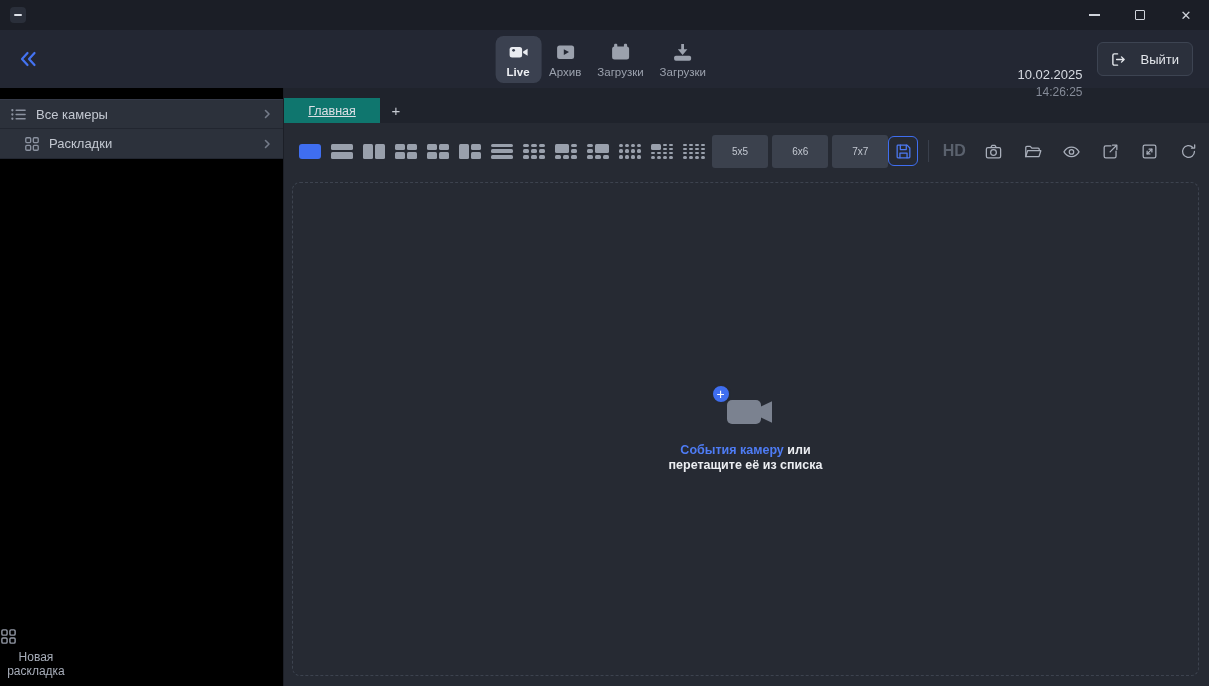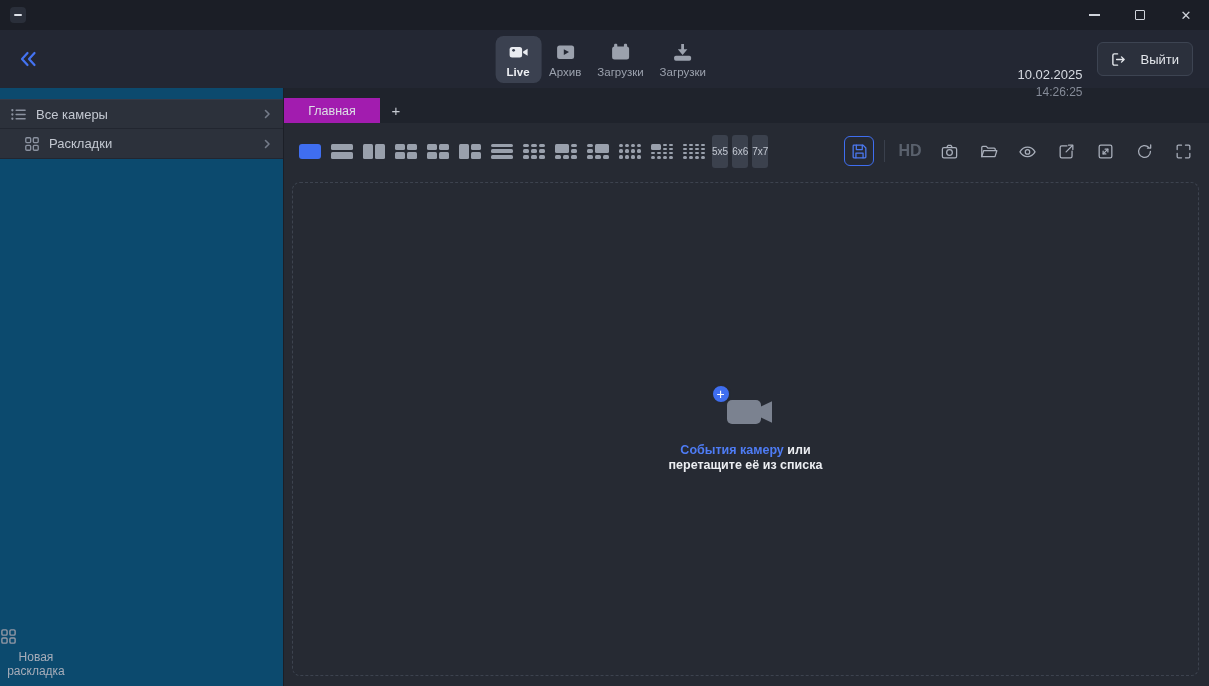--- a/index.html
+++ b/index.html
@@ -24,39 +24,39 @@
   .nav-item .nav-label { font-size:11.5px; color:#9ba1ad; }
   .nav-item.active { background:#3b4150; color:#e9ebf0; }
   .nav-item.active .nav-label { color:#eef0f4; font-weight:600; }
   .header-right { margin-left:auto; display:flex; align-items:center; gap:14px; }
   .datetime { text-align:right; line-height:1.35; }
   .date { font-size:13px; color:#d6dae1;margin-top:48px; }
   .time { font-size:12px; color:#858b98; }
   .logout-btn { display:flex; align-items:center; gap:15px; height:34px; padding:0 13px; background:#2b303c; border:1px solid #3d4452; border-radius:6px; color:#e4e7ec; font-size:13px; }
   
   .main { display:flex; height:598px; }
-  .sidebar { width:284px; background:#0c4a6e; border-right:1px solid #1c1f27; display:flex; flex-direction:column; padding-top:11px; }
+  .sidebar { width:284px; background:#000000; border-right:1px solid #1c1f27; display:flex; flex-direction:column; padding-top:11px; }
   .side-row { height:30px; background:#2c313b; border-top:1px solid #343947; border-bottom:1px solid #222630; display:flex; align-items:center; padding:0 10px; gap:9px; }
   .side-row + .side-row { border-top:none;padding-left:24px; }
   .side-label { font-size:13px; color:#c3c8d1; flex:1; text-align:left; }
   .side-spacer { flex:1; }
   .new-layout { display:flex; flex-direction:column; align-items:flex-start; gap:5px; padding:10px 0 8px; background:none; border:none; color:#a7adb9; font-size:12px; }
   .new-layout-text { width:72px; text-align:center; line-height:1.18; }
   
   .content { flex:1; display:flex; flex-direction:column; background:#262a33; min-width:0; }
   .tabbar { height:35px; background:#1f232c; display:flex; align-items:flex-end; }
-  .tab { width:96px; height:25px; background:#a21caf; color:#dde0e6; font-size:12.5px; display:flex; align-items:center; justify-content:center; border:none; }
+  .tab { width:96px; height:25px; background:#0f766e; color:#dde0e6; font-size:12.5px; display:flex; align-items:center; justify-content:center; border:none;text-decoration:underline; }
   .tab-add { width:32px; height:25px; display:flex; align-items:center; justify-content:center; color:#c6cad2; font-size:15px; background:none; border:none; }
   .toolbar { height:56px; display:flex; align-items:center; padding:0 11px 0 12px; }
   .grid-group { display:flex; align-items:center; gap:4px; }
   .grid-btn { background:none; border:none; padding:3px; border-radius:4px; display:flex; }
   .mini-grid { width:22px; height:15px; display:grid; gap:2px; }
   .mini-cell { background:#99a0ac; border-radius:1.5px; }
   .grid-btn.selected .mini-cell { background:#3f6ef0; border-radius:3px; }
-  .size-btn { background:#3b414d; border:none; border-radius:3px; color:#c3c8d1; font-size:10px; padding:0 0; height:33px; margin-left:4px; }
+  .size-btn { background:#3b414d; border:none; border-radius:3px; color:#c3c8d1; font-size:10px; padding:0 20px; height:33px; margin-left:4px; }
   .toolbar-right { margin-left:auto; display:flex; align-items:center; gap:9px; }
   .tool-btn { width:30px; height:30px; border-radius:6px; border:1px solid transparent; background:none; color:#a9afbb; display:flex; align-items:center; justify-content:center; }
   .tool-btn.primary { border-color:#3f6ef0; color:#4c79f2; }
   .tool-btn.disabled { color:#5a616d; }
   .hd-label { font-size:16px; font-weight:700; }
   .tb-divider { width:1px; height:22px; background:#3a404c; margin:0 1px; }
   .viewport { flex:1; margin:3px 10px 10px 8px; border:1px dashed #3d434f; border-radius:8px; display:flex; align-items:center; justify-content:center; }
   
   .placeholder { display:flex; flex-direction:column; align-items:center; transform:translateY(4px); }
   .cam-wrap { position:relative; margin-bottom:10px; }

